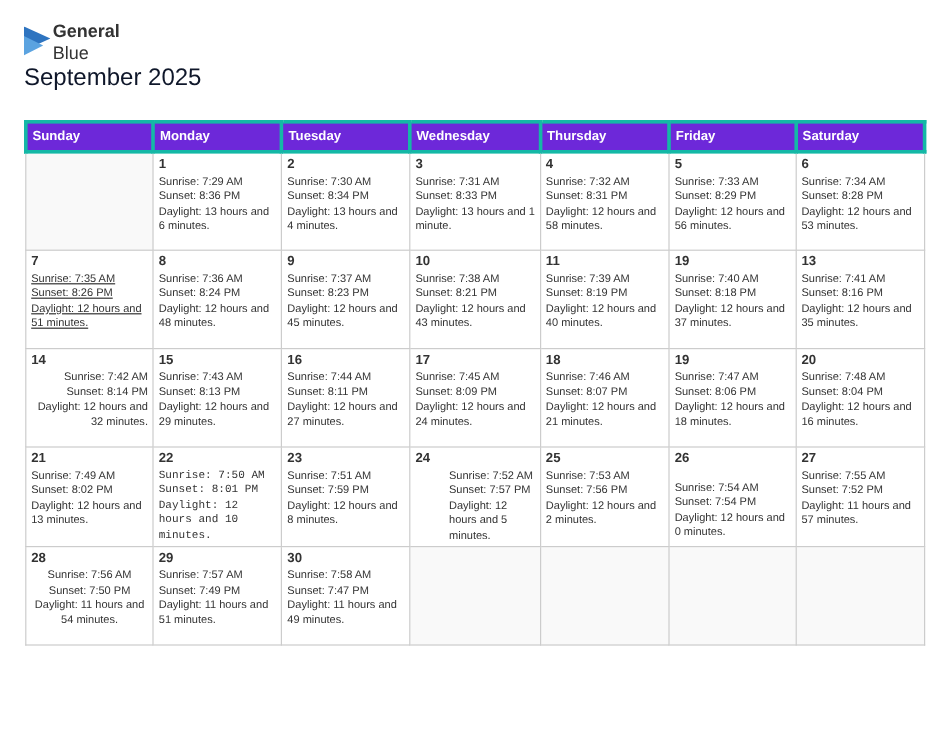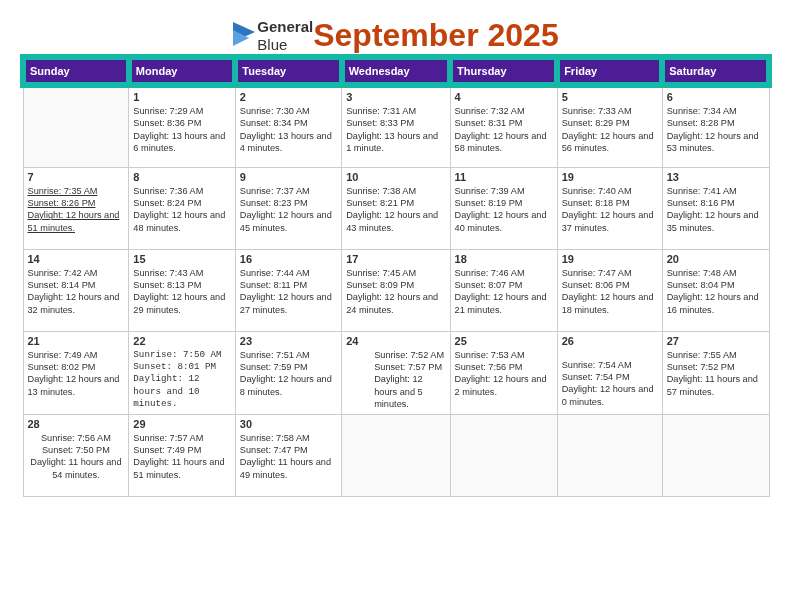--- a/index.html
+++ b/index.html
@@ -13,21 +13,22 @@
     .page {
       width: 792px;
       height: 612px;
       padding: 18px 20px 14px 20px;
       background: #fff;
     }
     .header {
       display: flex;
       align-items: flex-start;
       justify-content: center;
-      margin-bottom: 0;
+      margin-bottom: 24px;
+      flex-direction: column;
     }
     .logo {
       display: flex;
       align-items: center;
       gap: 0;
     }
     .logo-text {
       font-size: 15px;
       line-height: 1.2;
       color: #333;
@@ -38,43 +39,43 @@
     .logo-text span:first-child { font-weight: bold; }
     .logo-icon {
       width: 22px;
       height: 28px;
       margin-right: 2px;
     }
     .title-block {
       text-align: right;
     }
     .title-block h1 {
-      font-size: 32px;
-      font-weight: bold;
-      color: #c2410c;
+      font-size: 20px;
+      font-weight: normal;
+      color: #0f172a;
       line-height: 1.1;
     }
     .title-block h2 {
       font-size: 15px;
       font-weight: normal;
       color: #333;
     }
     .calendar {
       width: 100%;
       border-collapse: collapse;
       font-size: 10px;
       color: #333;
     }
     .calendar thead tr th {
-      background: #4c1d95;
+      background: #6d28d9;
       color: #fff;
       padding: 5px 4px;
       font-size: 11px;
       font-weight: bold;
-      border: 6px solid #14b8a6;
+      border: 3px solid #14b8a6;
       text-align: left;
     }
     .calendar tbody tr td {
       border: 1px solid #ccc;
       vertical-align: top;
       padding: 3px 4px;
       width: 113px;
       min-height: 80px;
       height: 82px;
     }
@@ -208,21 +209,21 @@
           <td>
             <span class="day-num">13</span>
             <div class="cell-text" style="white-space: pre-line;">Sunrise: 7:41 AM
 Sunset: 8:16 PM
 Daylight: 12 hours and 35 minutes.</div>
           </td>
         </tr>
         <tr>
           <td>
             <span class="day-num">14</span>
-            <div class="cell-text" style="white-space: pre-line;">Sunrise: 7:42 AM
+            <div class="cell-text" style="white-space: pre-line; text-align: right;">Sunrise: 7:42 AM
 Sunset: 8:14 PM
 Daylight: 12 hours and 32 minutes.</div>
           </td>
           <td>
             <span class="day-num">15</span>
             <div class="cell-text" style="white-space: pre-line;">Sunrise: 7:43 AM
 Sunset: 8:13 PM
 Daylight: 12 hours and 29 minutes.</div>
           </td>
           <td>

